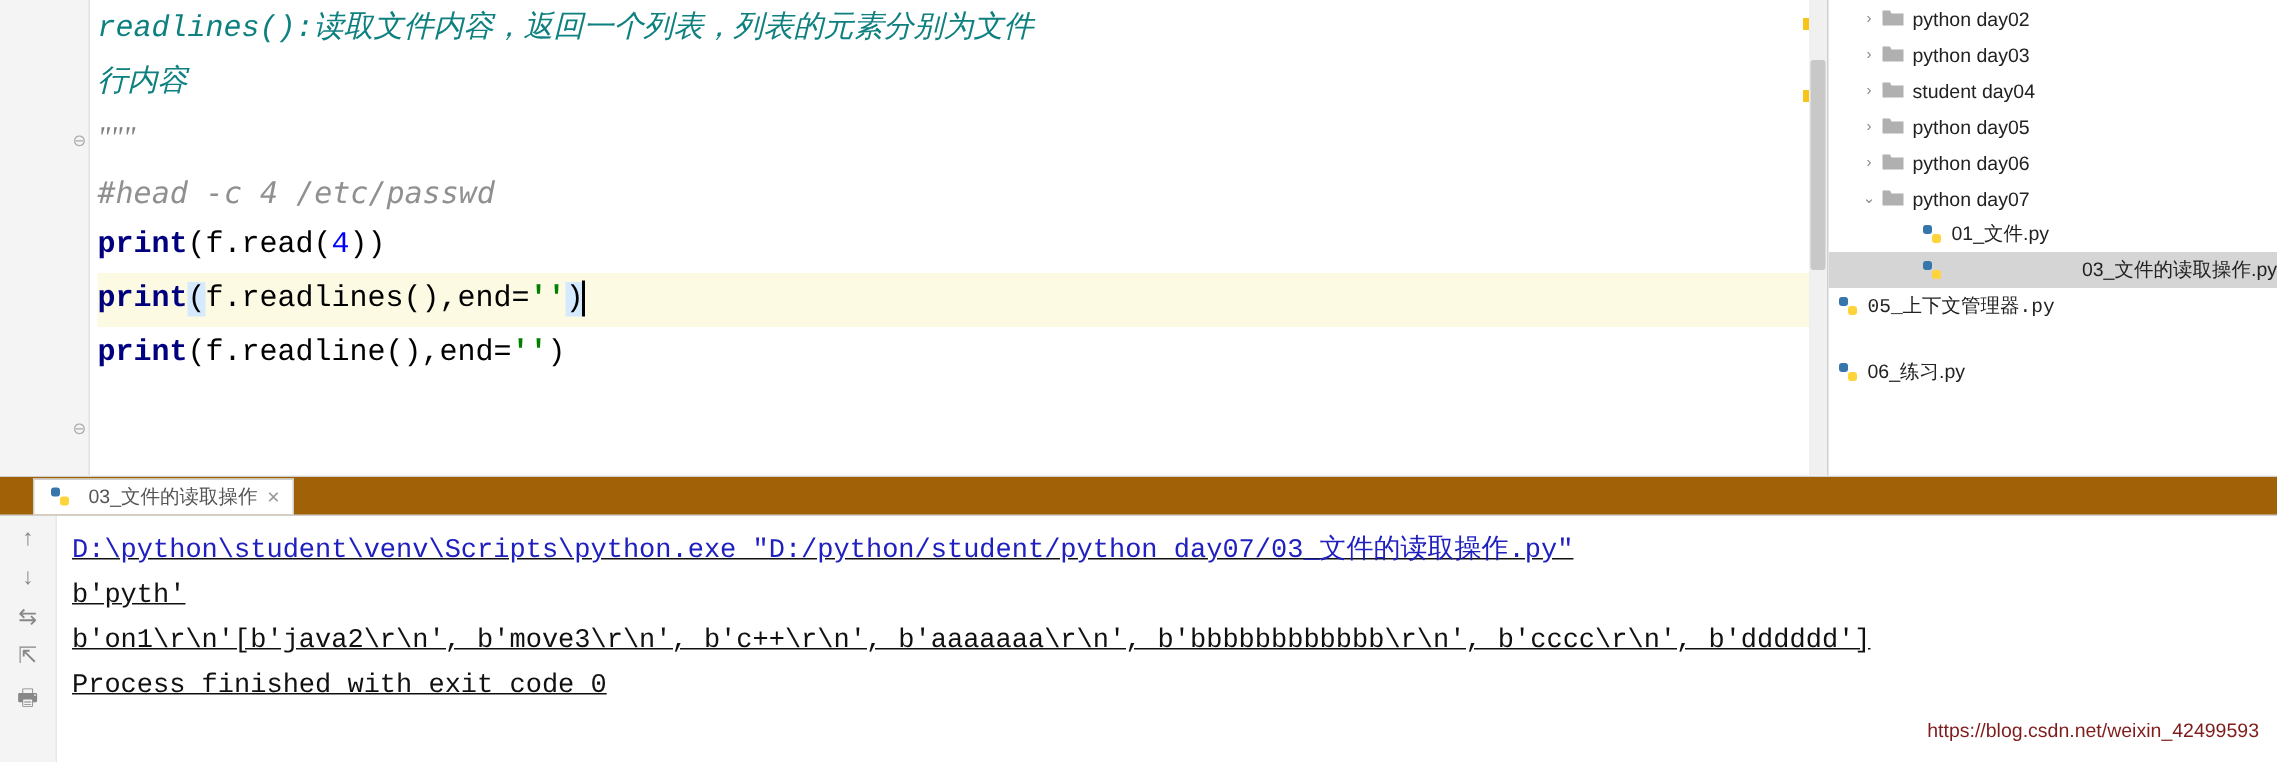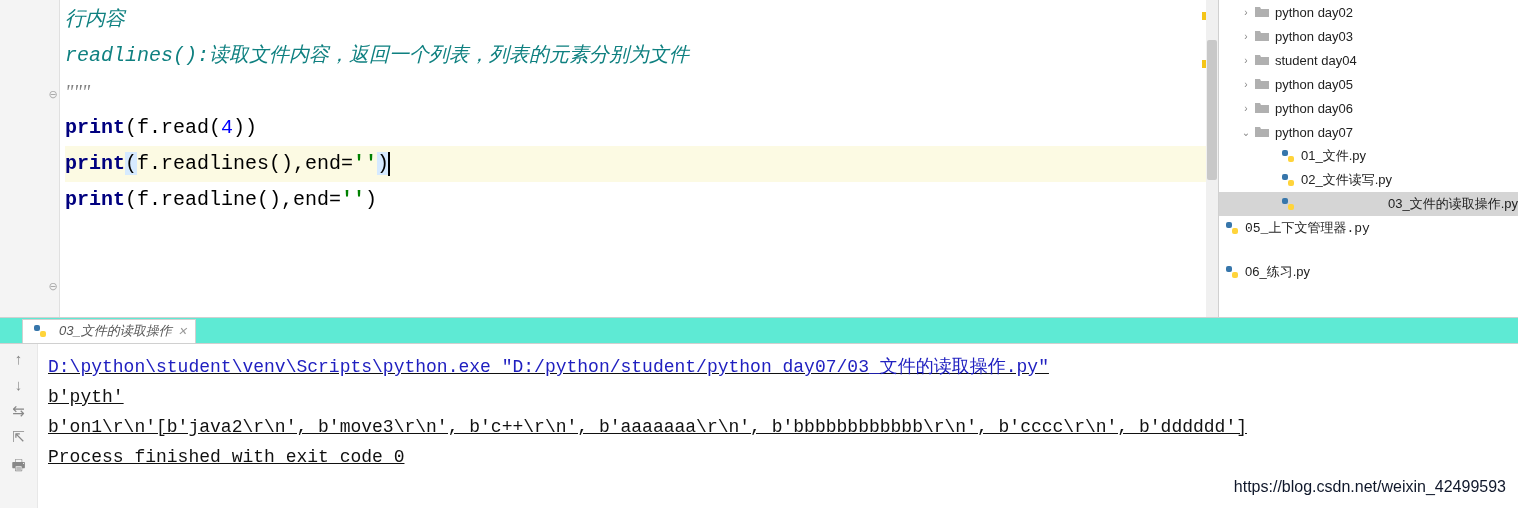--- a/index.html
+++ b/index.html
@@ -131,26 +131,25 @@
     .tree-label { color: #222; }
 
     .bottom-area {
       flex: 1;
       display: flex;
       flex-direction: column;
       background: #fff;
     }
     .run-tab-bar {
       height: 26px;
-      background: #5eead4;
+      background: #a16207;
       border-bottom: 1px solid #d0d0d0;
       display: flex;
       align-items: center;
       padding-left: 22px;
-      font-style: italic;
     }
     .run-tab {
       display: flex;
       align-items: center;
       height: 24px;
       padding: 0 8px;
       background: #fff;
       border: 1px solid #d0d0d0;
       border-bottom: none;
       font-size: 13px;
@@ -187,38 +186,39 @@
       line-height: 30px;
       color: #111;
       position: relative;
     }
     .console-line { white-space: pre; text-decoration: underline; }
     .path { color: #2020c0; }
     .watermark {
       position: absolute;
       right: 12px;
       bottom: 6px;
-      color: #0f172a;
-      font-size: 16px;
+      color: #7f1d1d;
+      font-size: 13px;
       font-family: sans-serif;
     }
   </style>
 </head>
 <body>
 
 <div class="top-area">
   <div class="editor-panel">
     <div class="gutter">
       <div class="fold-handle" style="top:88px">⊖</div>
       <div class="fold-handle" style="top:280px">⊖</div>
     </div>
     <div class="code-area">
+      <div class="code-line"><span class="doc">readlines():读取文件内容，返回一个列表，列表的元素分别为文件</span></div>
       <div class="code-line"><span class="doc">行内容</span></div>
-      <div class="code-line"><span class="doc">readlines():读取文件内容，返回一个列表，列表的元素分别为文件</span></div>
       <div class="code-line"><span class="doc-end">"""</span></div>
+      <div class="code-line"><span class="comment">#head -c 4 /etc/passwd</span></div>
       <div class="code-line"><span class="kw">print</span><span class="call">(f.read(</span><span class="num">4</span><span class="call">))</span></div>
       <div class="code-line hl-line"><span class="kw">print</span><span class="call bracket-hl">(</span><span class="call">f.readlines(),end=</span><span class="str">''</span><span class="call bracket-hl">)</span><span class="cursor-bar"></span></div>
       <div class="code-line"><span class="kw">print</span><span class="call">(f.readline(),end=</span><span class="str">''</span><span class="call">)</span></div>
     </div>
     <div class="marker-bar">
       <div class="marker-yellow" style="top:12px;height:8px"></div>
       <div class="marker-yellow" style="top:60px;height:8px"></div>
     </div>
     <div class="scrollbar-v">
       <div class="scrollbar-thumb" style="top:40px;height:140px"></div>
@@ -282,29 +282,20 @@
           <span class="tree-label">python day07</span>
         </div>
         <div class="tree-row" style="padding-left: 60px;">
           <span class="tree-icon py-icon">
             <svg viewBox="0 0 16 16" width="16" height="16">
               <rect x="2" y="2" width="6" height="6" rx="2" fill="#3776ab"></rect>
               <rect x="8" y="8" width="6" height="6" rx="2" fill="#ffd43b"></rect>
             </svg>
           </span>
           <span class="tree-label">01_文件.py</span>
-        </div>
-        <div class="tree-row" style="padding-left: 60px;">
-          <span class="tree-icon py-icon">
-            <svg viewBox="0 0 16 16" width="16" height="16">
-              <rect x="2" y="2" width="6" height="6" rx="2" fill="#3776ab"></rect>
-              <rect x="8" y="8" width="6" height="6" rx="2" fill="#ffd43b"></rect>
-            </svg>
-          </span>
-          <span class="tree-label">02_文件读写.py</span>
         </div>
         <div class="tree-row selected" style="padding-left: 60px; justify-content: space-between;">
           <span class="tree-icon py-icon">
             <svg viewBox="0 0 16 16" width="16" height="16">
               <rect x="2" y="2" width="6" height="6" rx="2" fill="#3776ab"></rect>
               <rect x="8" y="8" width="6" height="6" rx="2" fill="#ffd43b"></rect>
             </svg>
           </span>
           <span class="tree-label">03_文件的读取操作.py</span>
         </div>

